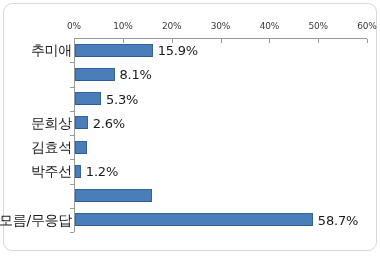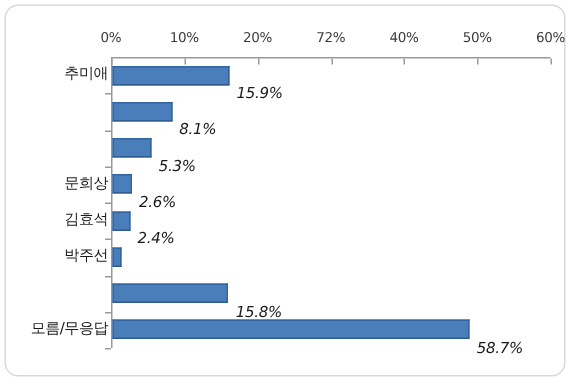--- a/index.html
+++ b/index.html
@@ -66,43 +66,42 @@
     width: 293px;
   }
   .cat-label {
     position: absolute;
     right: 295px;
     top: 0;
     height: 24px;
     line-height: 24px;
     white-space: nowrap;
     text-align: right;
-    font-size: 10px;
+    font-size: 14px;
     color: #1a1a1a;
     letter-spacing: -0.3px;
   }
   .bar {
     position: absolute;
     left: 1px;
     top: 5px;
     height: 13px;
     background: #4a7ebb;
     border: 1px solid #33649d;
     border-bottom-color: #2e5b90;
   }
   .bar-value {
     position: absolute;
-    top: 12px;
+    top: 0;
     height: 24px;
     line-height: 25px;
-    font-size: 10px;
+    font-size: 13px;
     color: #1a1a1a;
     white-space: nowrap;
     letter-spacing: -0.2px;
-    font-style: italic;
   }
 </style>
 </head>
 <body>
 
 <div id="chart-frame">
   <div id="plot">
     <div id="top-axis"></div>
     <div id="left-axis"></div>
     <div id="xticks-layer">
@@ -111,21 +110,21 @@
         <div class="xtick" style="left: 97.6667px;"></div>
         <div class="xtick" style="left: 146.5px;"></div>
         <div class="xtick" style="left: 195.333px;"></div>
         <div class="xtick" style="left: 244.167px;"></div>
         <div class="xtick" style="left: 293px;"></div>
       </div>
     <div id="xlabels-layer">
         <div class="xlabel" style="left: 0px;">0%</div>
         <div class="xlabel" style="left: 48.8333px;">10%</div>
         <div class="xlabel" style="left: 97.6667px;">20%</div>
-        <div class="xlabel" style="left: 146.5px;">72%</div>
+        <div class="xlabel" style="left: 146.5px;">30%</div>
         <div class="xlabel" style="left: 195.333px;">40%</div>
         <div class="xlabel" style="left: 244.167px;">50%</div>
         <div class="xlabel" style="left: 293px;">60%</div>
       </div>
     <div id="rows-layer">
         <div class="row" style="top: 0px; height: 24.25px;">
           <div class="cat-label" style="height: 24.25px; line-height: 24.25px;">추미애</div>
           <div class="bar" style="width: 77.645px; top: 5.625px;"></div>
           <div class="bar-value" style="left: 83.645px; height: 24.25px; line-height: 25.25px;">15.9%</div>
         </div>
@@ -141,31 +140,30 @@
         </div>
         <div class="row" style="top: 72.75px; height: 24.25px;">
           <div class="cat-label" style="height: 24.25px; line-height: 24.25px;">문희상</div>
           <div class="bar" style="width: 12.6967px; top: 5.625px;"></div>
           <div class="bar-value" style="left: 18.6967px; height: 24.25px; line-height: 25.25px;">2.6%</div>
           <div class="ytick" style="top: 0px;"></div>
         </div>
         <div class="row" style="top: 97px; height: 24.25px;">
           <div class="cat-label" style="height: 24.25px; line-height: 24.25px;">김효석</div>
           <div class="bar" style="width: 11.72px; top: 5.625px;"></div>
-          <div class="bar-value" style="left: 17.72px; height: 24.25px; line-height: 25.25px;">2.4%</div>
           <div class="ytick" style="top: 0px;"></div>
         </div>
         <div class="row" style="top: 121.25px; height: 24.25px;">
           <div class="cat-label" style="height: 24.25px; line-height: 24.25px;">박주선</div>
           <div class="bar" style="width: 5.86px; top: 5.625px;"></div>
+          <div class="bar-value" style="left: 11.86px; height: 24.25px; line-height: 25.25px;">1.2%</div>
           <div class="ytick" style="top: 0px;"></div>
         </div>
         <div class="row" style="top: 145.5px; height: 24.25px;">
           <div class="bar" style="width: 77.1567px; top: 5.625px;"></div>
-          <div class="bar-value" style="left: 83.1567px; height: 24.25px; line-height: 25.25px;">15.8%</div>
           <div class="ytick" style="top: 0px;"></div>
         </div>
         <div class="row" style="top: 169.75px; height: 24.25px;">
           <div class="cat-label" style="height: 24.25px; line-height: 24.25px;">모름/무응답</div>
           <div class="bar" style="width: 237.818px; top: 5.625px;"></div>
           <div class="bar-value" style="left: 243.818px; height: 24.25px; line-height: 25.25px;">58.7%</div>
           <div class="ytick" style="top: 0px;"></div>
         </div>
       </div>
   <div class="ytick" style="top: 194px;"></div>

